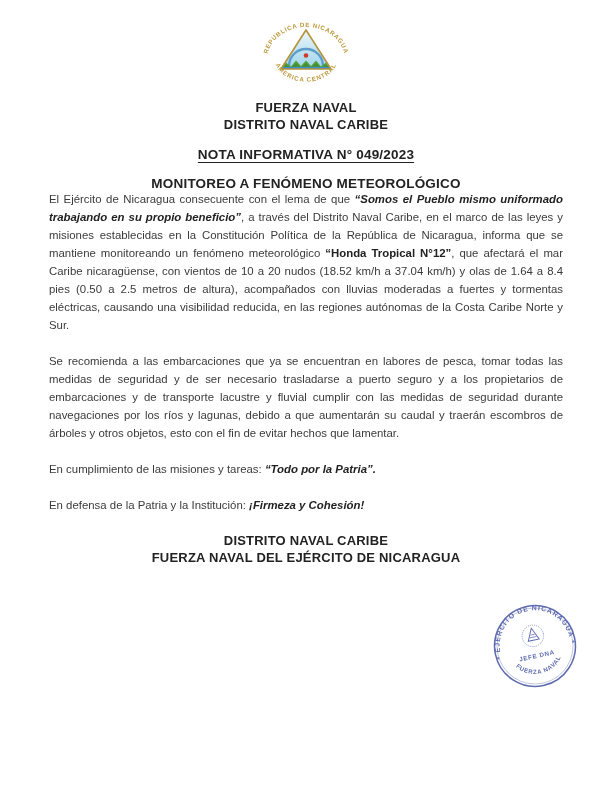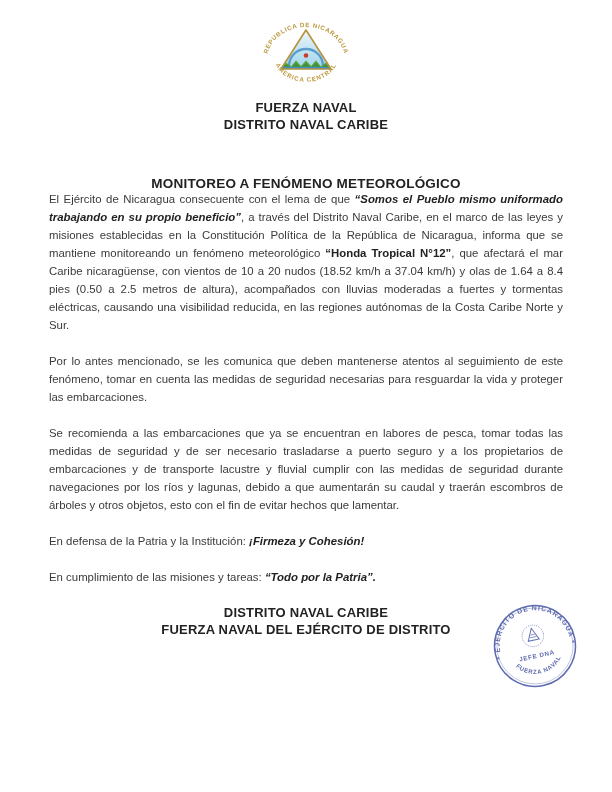--- a/index.html
+++ b/index.html
@@ -122,38 +122,38 @@
       </g>
       <polygon points="46,8 21,47 71,47" fill="none" stroke="#b5933b" stroke-width="1.6" stroke-linejoin="round"></polygon>
     </svg>
   </div>
 
   <div class="org-block">
     <div>FUERZA NAVAL</div>
     <div>DISTRITO NAVAL CARIBE</div>
   </div>
 
+  <div class="note-title">NOTA INFORMATIVA N° 049/2023</div>
 
   <div class="subject-title">MONITOREO A FENÓMENO METEOROLÓGICO</div>
 
   <div class="body-text">
     <p><span>El Ejército de Nicaragua consecuente con el lema de que </span><span class="bi">“Somos el Pueblo mismo uniformado trabajando en su propio beneficio”</span><span>, a través del Distrito Naval Caribe, en el marco de las leyes y misiones establecidas en la Constitución Política de la República de Nicaragua, informa que se mantiene monitoreando un fenómeno meteorológico </span><span class="b">“Honda Tropical N°12”</span><span>, que afectará el mar Caribe nicaragüense, con vientos de 10 a 20 nudos (18.52 km/h a 37.04 km/h) y olas de 1.64 a 8.4 pies (0.50 a 2.5 metros de altura), acompañados con lluvias moderadas a fuertes y tormentas eléctricas, causando una visibilidad reducida, en las regiones autónomas de la Costa Caribe Norte y Sur.</span></p>
 
-    <p>Por lo antes mencionado, se les comunica que deben mantenerse atentos al seguimiento de este fenómeno, tomar en cuenta las medidas de seguridad necesarias para resguardar la vida y proteger las embarcaciones.</p>
 
     <p>Se recomienda a las embarcaciones que ya se encuentran en labores de pesca, tomar todas las medidas de seguridad y de ser necesario trasladarse a puerto seguro y a los propietarios de embarcaciones y de transporte lacustre y fluvial cumplir con las medidas de seguridad durante navegaciones por los ríos y lagunas, debido a que aumentarán su caudal y traerán escombros de árboles y otros objetos, esto con el fin de evitar hechos que lamentar.</p>
 
+    <p><span>En cumplimiento de las misiones y tareas: </span><span class="bi">“Todo por la Patria”.</span></p>
+
     <p><span>En defensa de la Patria y la Institución: </span><span class="bi">¡Firmeza y Cohesión!</span></p>
-
-    <p><span>En cumplimiento de las misiones y tareas: </span><span class="bi">“Todo por la Patria”.</span></p>
 
 
     <div class="footer-org">
       <div>DISTRITO NAVAL CARIBE</div>
-      <div>FUERZA NAVAL DEL EJÉRCITO DE DISTRITO</div>
+      <div>FUERZA NAVAL DEL EJÉRCITO DE NICARAGUA</div>
     </div>
   </div>
 
   <div class="seal-wrap">
     <svg width="86" height="90" viewBox="0 0 100 104">
       <defs>
         <path id="sealTop" d="M 11,64 A 41,41 0 1 1 89,64" fill="none"></path>
         <path id="sealBottom" d="M 24,72 A 33,33 0 0 0 76,72" fill="none"></path>
       </defs>
       <g stroke="#4a58a6" fill="none">

